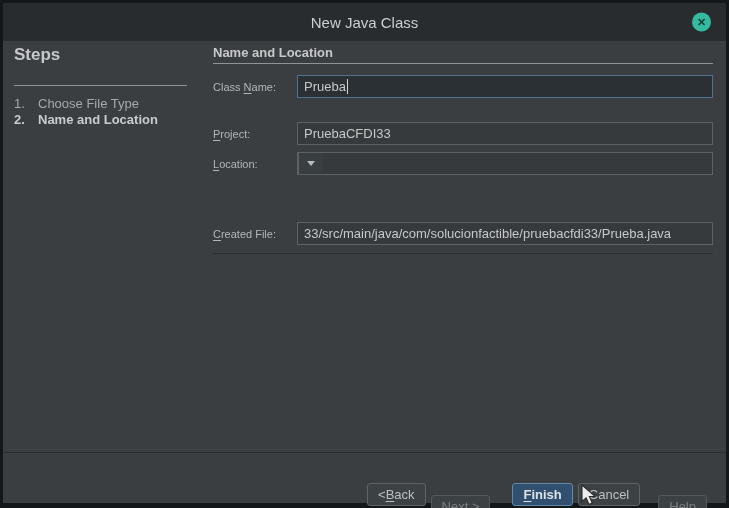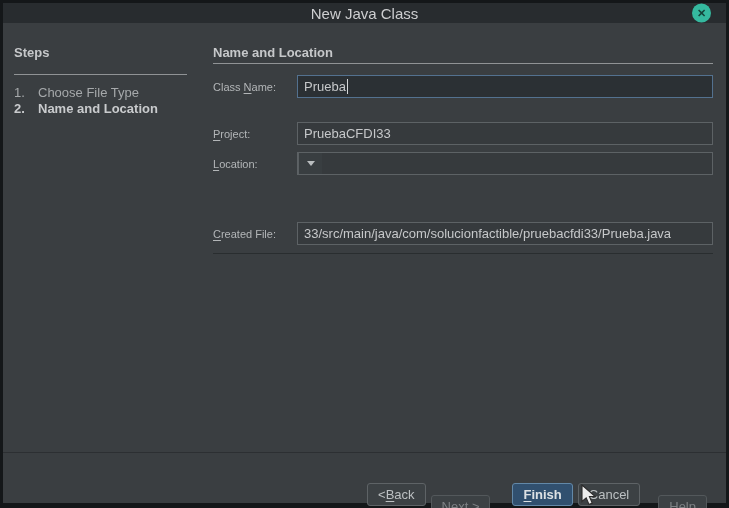--- a/index.html
+++ b/index.html
@@ -2,31 +2,31 @@
 <html><head>
 <meta charset="utf-8">
 <style>
   * { box-sizing: border-box; margin: 0; padding: 0; }
   html, body { width: 729px; height: 508px; overflow: hidden; }
   body { font-family: "Liberation Sans", sans-serif; background: #222; }
 
   .window { position: relative; width: 729px; height: 508px; background: #141719; }
   .window-inner { position: absolute; left: 3px; top: 3px; right: 3px; bottom: 5px; background: #3a3e41; }
 
-  .titlebar { position: absolute; left: 3px; top: 3px; right: 3px; height: 20px;
+  .titlebar { position: absolute; left: 3px; top: 3px; right: 3px; height: 38px;
               background: #282c2f; display: flex; align-items: center; justify-content: center; }
   .title { color: #cdced0; font-size: 15px; }
   .close-btn { position: absolute; right: 15px; top: 50%; transform: translateY(-50%);
                width: 19px; height: 19px; border-radius: 50%; background: #35b99f;
                color: #14443a; display: flex; align-items: center; justify-content: center;
                font-size: 11px; font-weight: bold; line-height: 1; }
 
   .steps { position: absolute; left: 14px; top: 45px; width: 173px; }
-  .steps-header { font-size: 13px; font-weight: bold; color: #c6c8ca;
-                  padding-bottom: 14px; border-bottom: 1px solid #909395; }
+  .steps-header { font-size: 17px; font-weight: bold; color: #c6c8ca;
+                  padding-bottom: 20px; border-bottom: 1px solid #909395; }
   .steps-list { margin-top: 10px; font-size: 13px; color: #a6a9ab; }
   .step-row { display: flex; line-height: 16px; }
   .step-num { width: 24px; flex: none; }
   .step-row.active { font-weight: bold; color: #c9cbcd; }
 
   .section-header { position: absolute; left: 213px; top: 45px; width: 500px;
                     font-size: 13px; font-weight: bold; color: #c6c8ca;
                     padding-bottom: 3px; border-bottom: 1px solid #909395; }
 
   .row { position: absolute; left: 213px; width: 500px; height: 23px;

